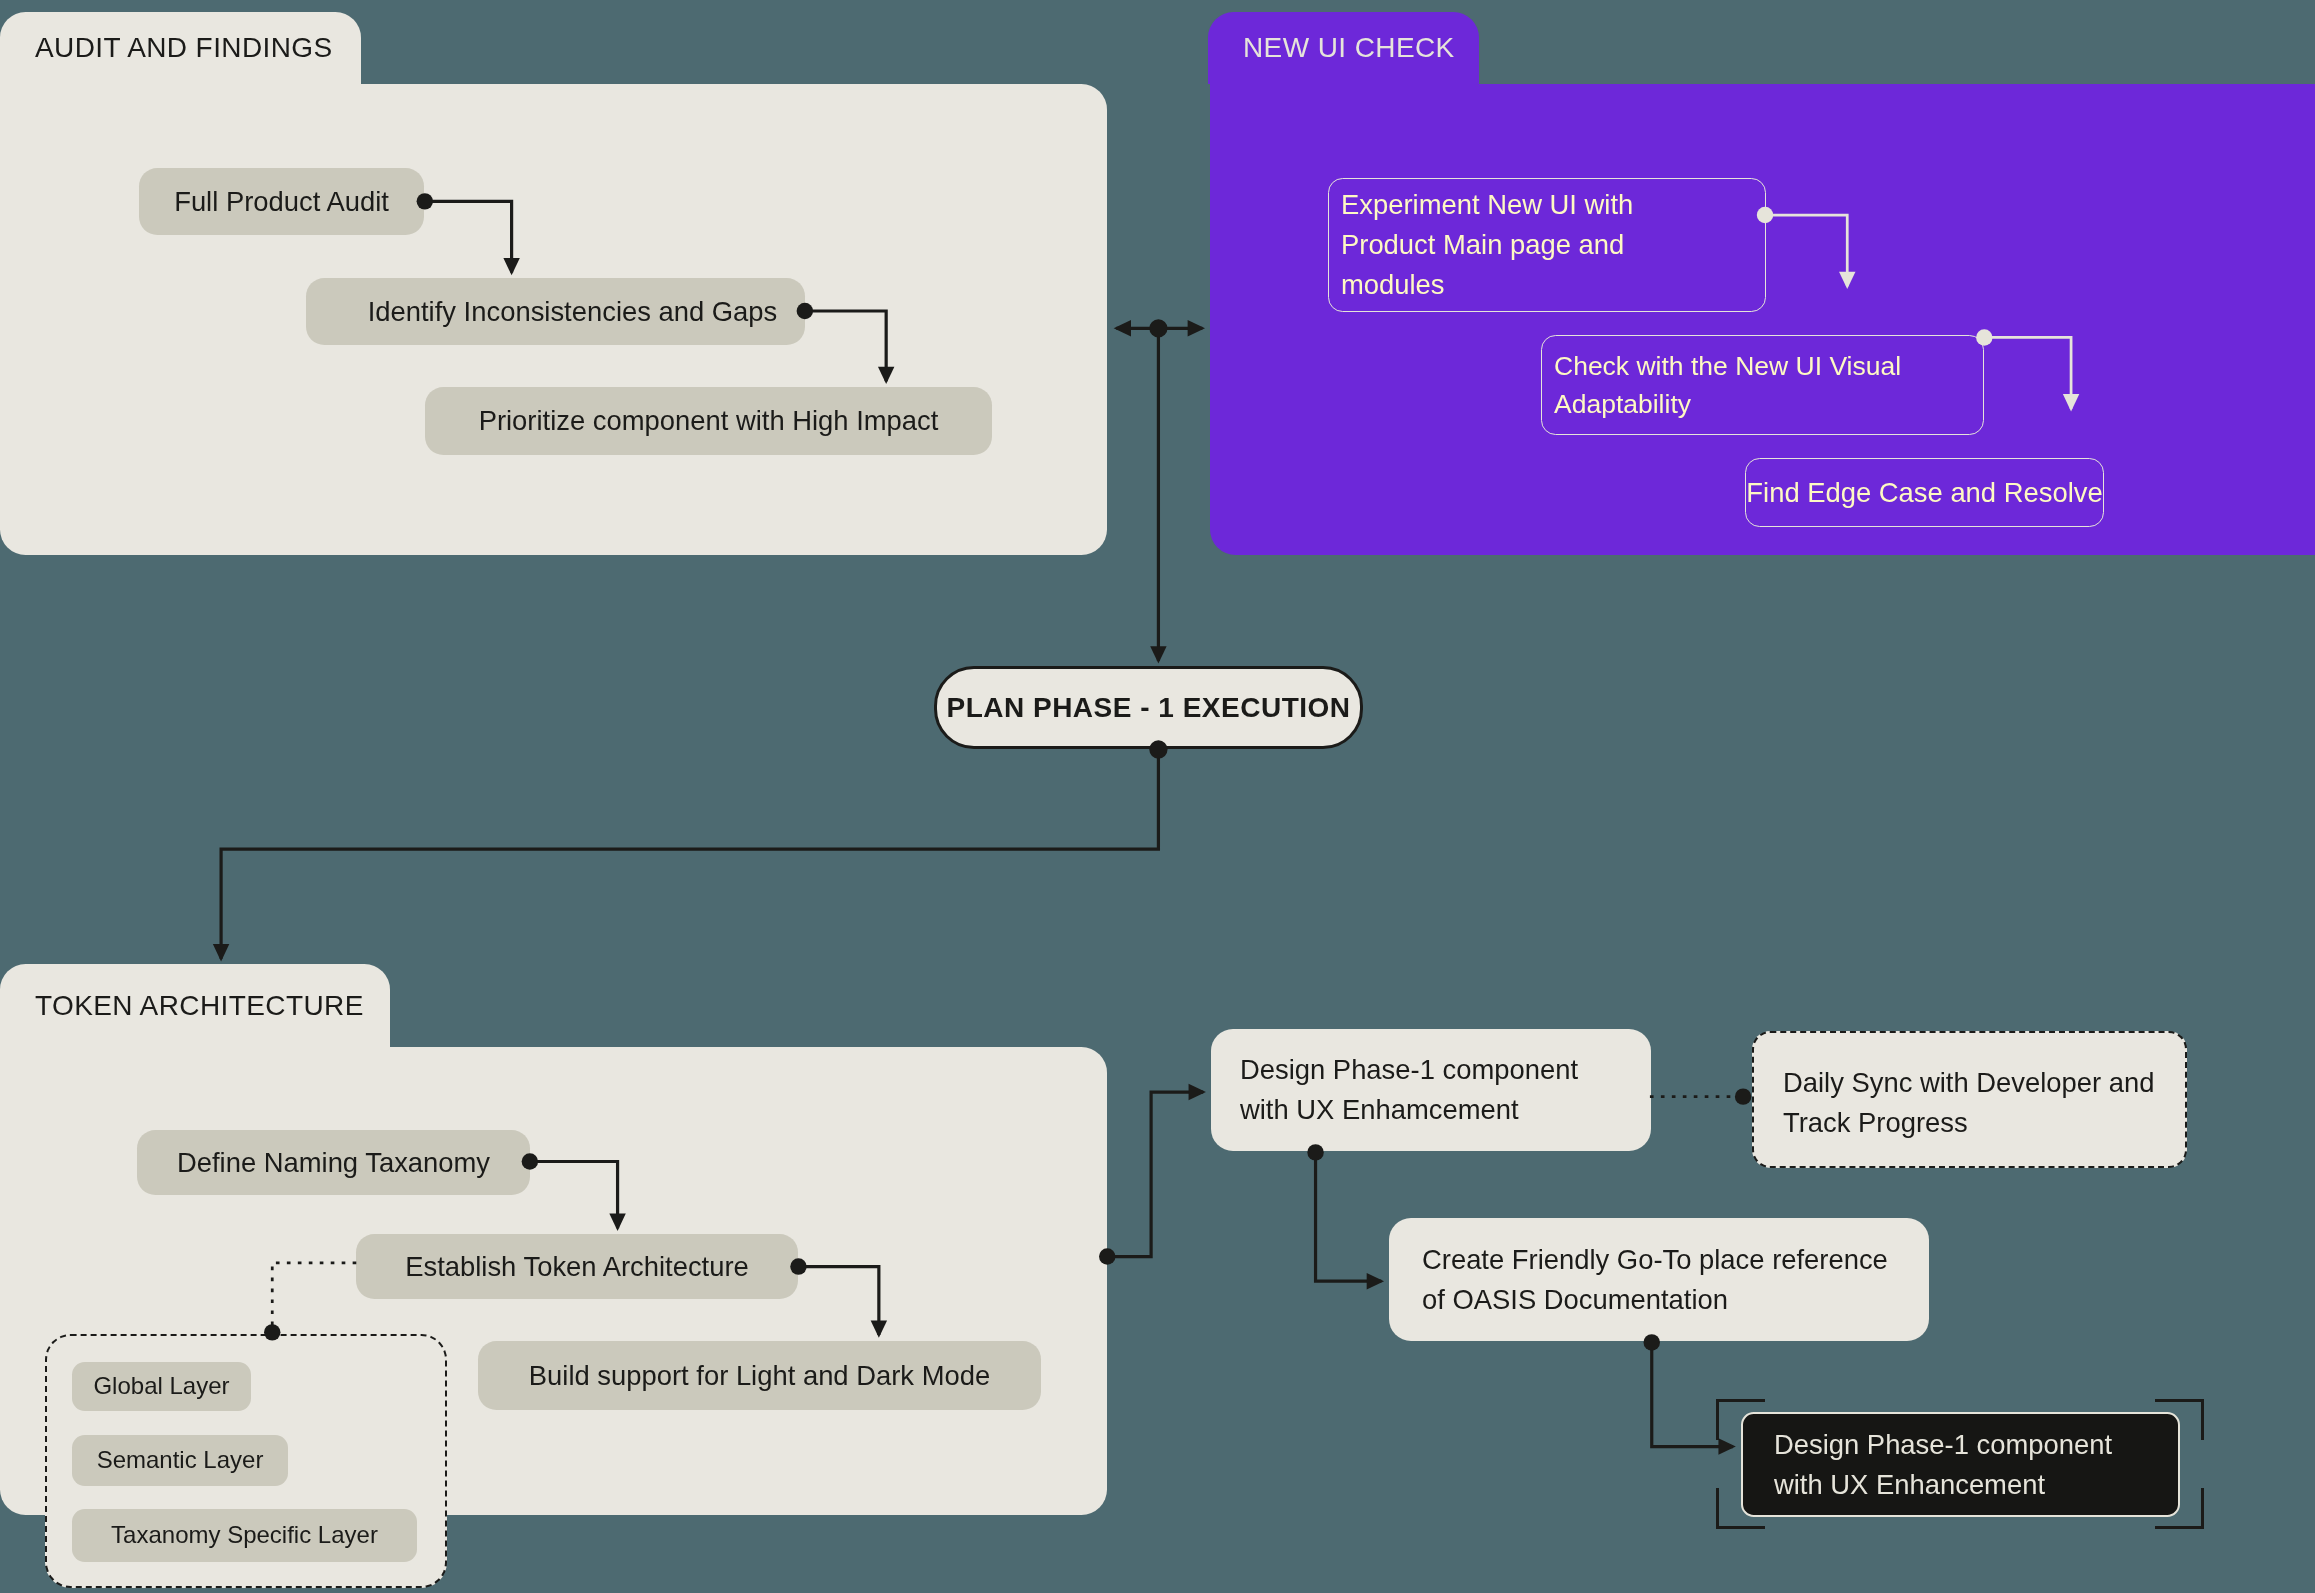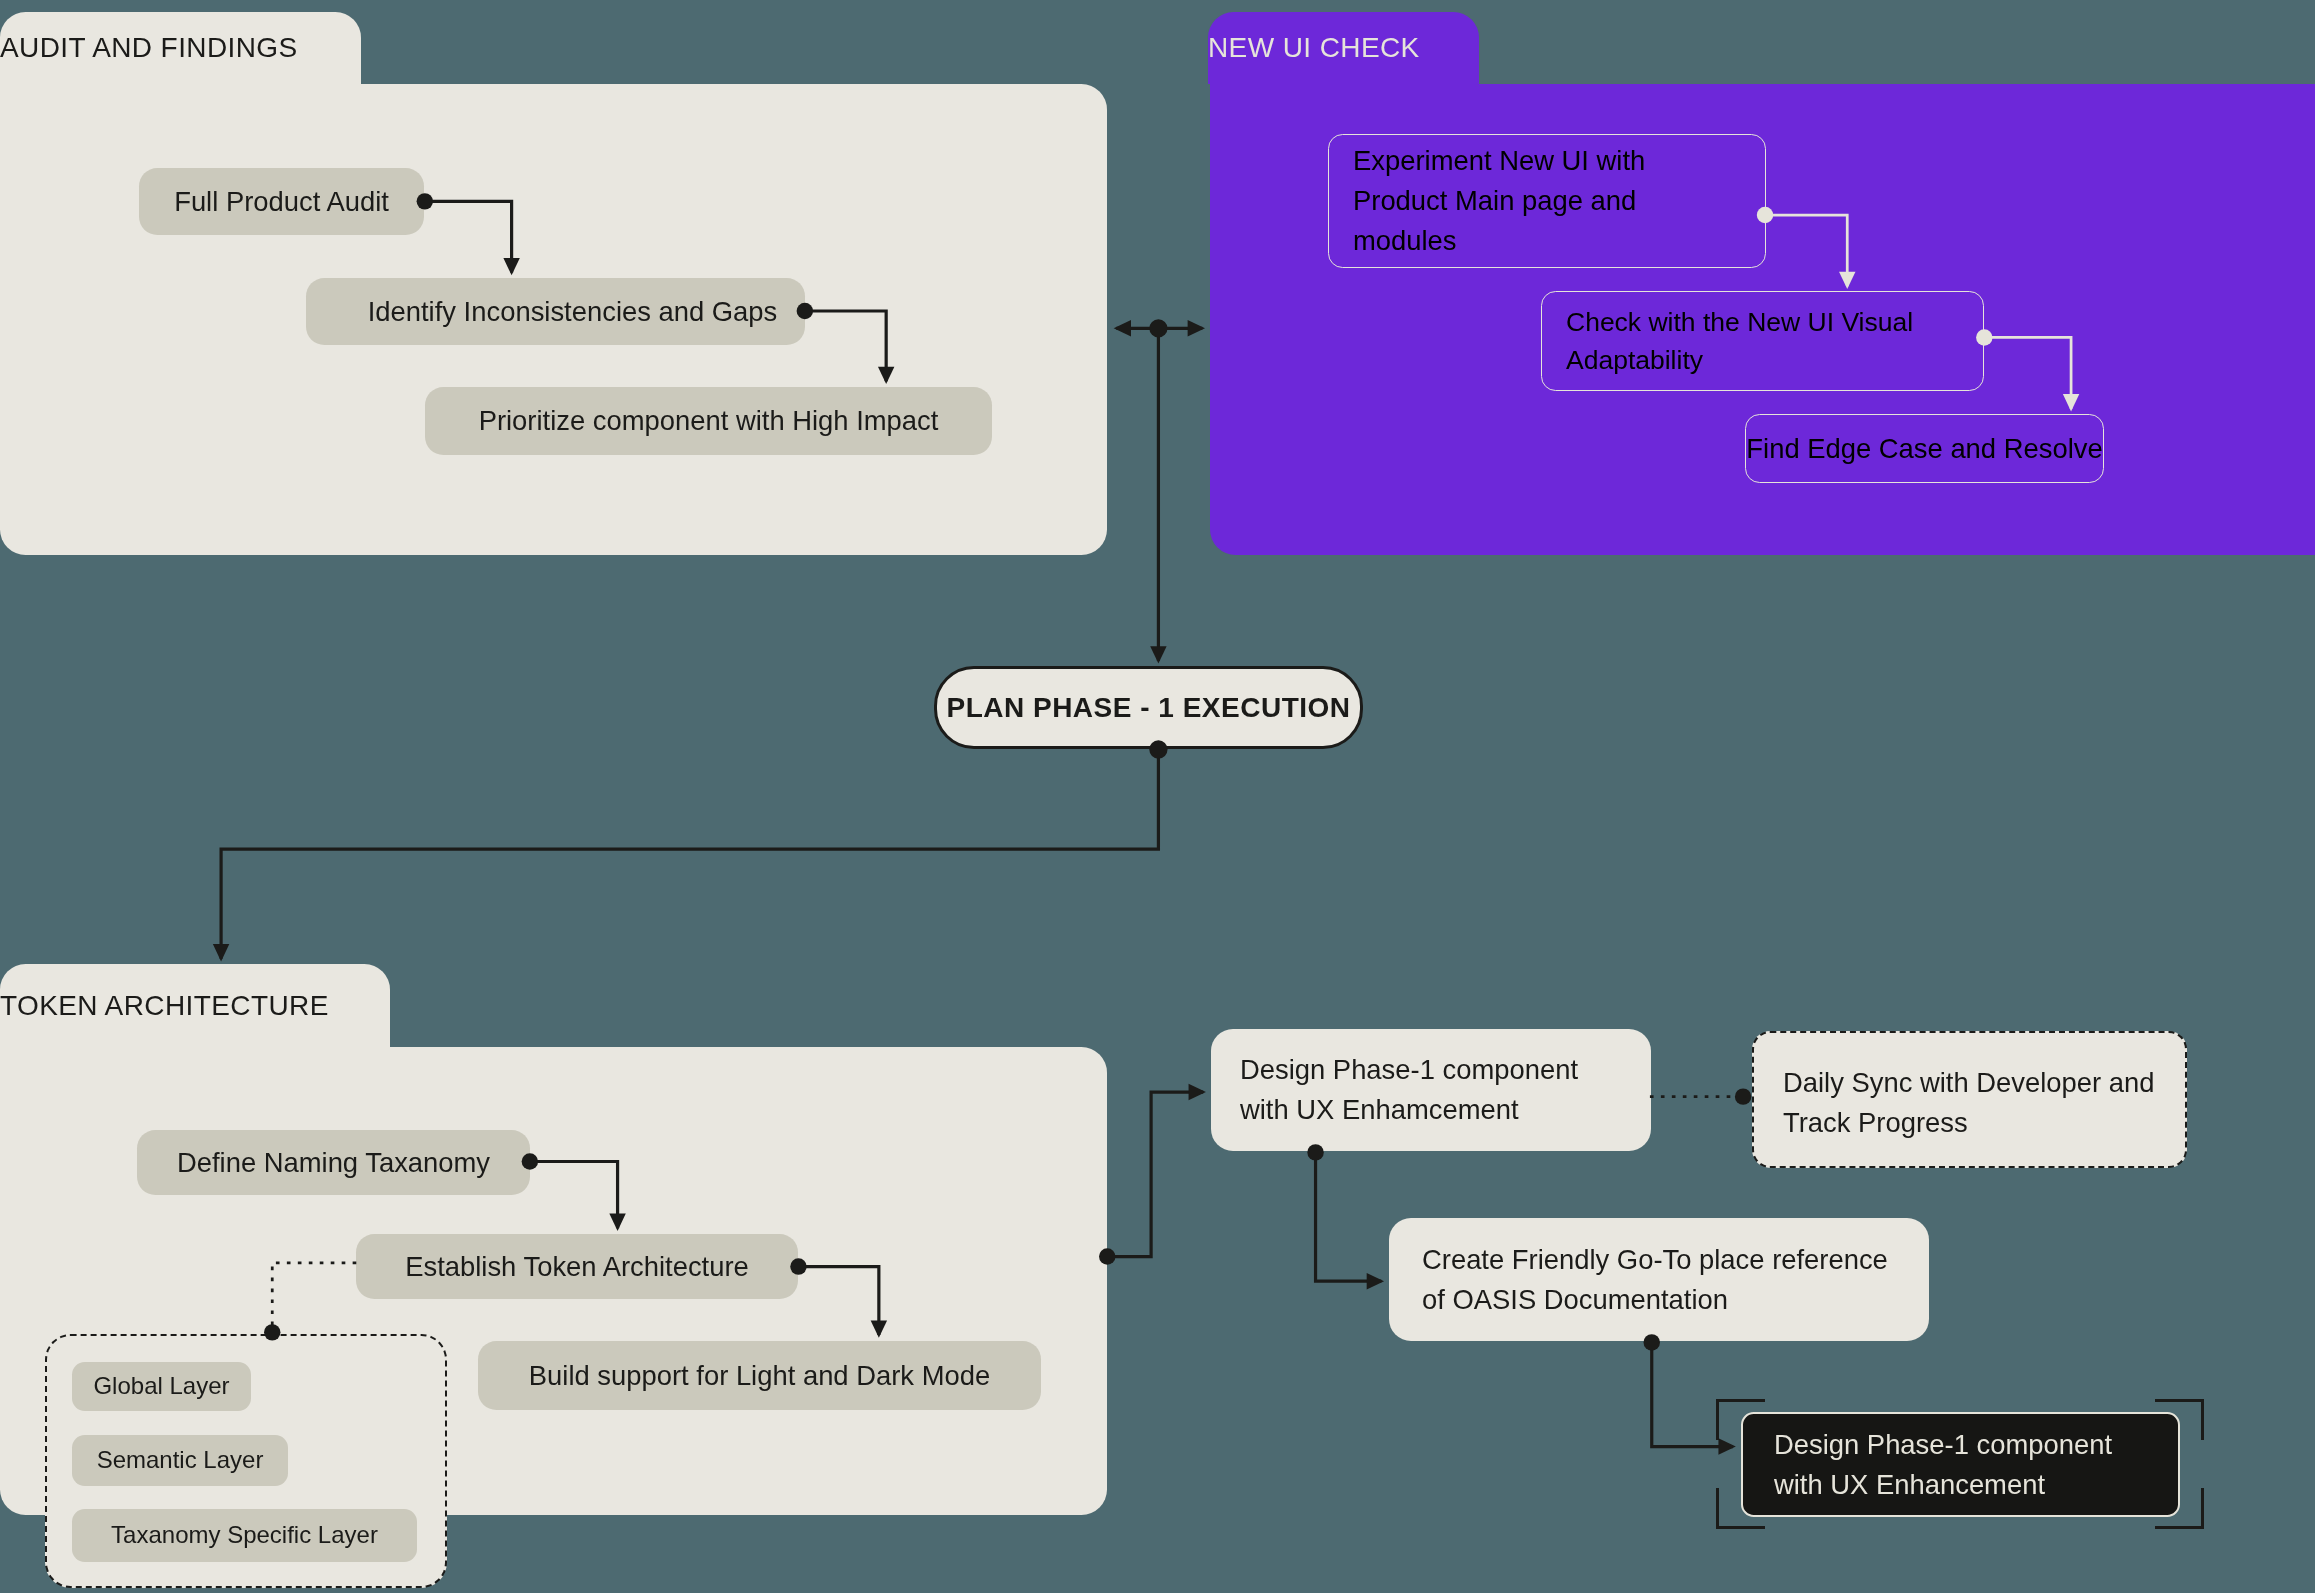--- a/index.html
+++ b/index.html
@@ -5,38 +5,38 @@
   html,body{margin:0;padding:0;}
   body{
     width:2315px;height:1594px;position:relative;overflow:hidden;
     background:#4d6a71;
     font-family:"Liberation Sans", sans-serif;
     color:#1b1b19;
   }
   
   .folder-tab{
     position:absolute;display:flex;align-items:center;
-    box-sizing:border-box;
+    padding-left:35px;box-sizing:border-box;
     font-size:28px;font-weight:500;letter-spacing:0.4px;
     border-radius:25.6px 25.6px 0 0;z-index:1;
   }
   .folder-body{position:absolute;z-index:1;}
   .light-surface{background:#e9e7e0;}
   .dark-surface{background:#6d28d9;}
   
   .node{
     position:absolute;display:flex;align-items:center;z-index:10;
     box-sizing:border-box;font-size:27.4px;line-height:1.45;
   }
   .node .lbl{display:block;}
   .node.center{justify-content:center;text-align:center;white-space:nowrap;}
   .filled{background:#cbc9bc;border-radius:18.3px;font-weight:500;color:#1b1b19;}
   .outline-dark{
     background:transparent;border:1.8px solid #e6e4da;border-radius:14.6px;
-    color:#000000;padding:0 24px;
+    color:#fef9c3;padding:0 12px;margin-top:44px;
   }
   .plain-light{background:#e9e7e0;border-radius:22px;padding:0 29px;}
   .dashed{border:2.7px dashed #1b1b19;border-radius:18.3px;}
   .dotted-group{
     position:absolute;z-index:9;background:#e9e7e0;
     border:2.7px dashed #1b1b19;border-radius:25.6px;box-sizing:border-box;
   }
   .layer-pill{font-size:24px;border-radius:12.8px;justify-content:center;}
   .pill{
     position:absolute;z-index:10;display:flex;align-items:center;justify-content:center;

